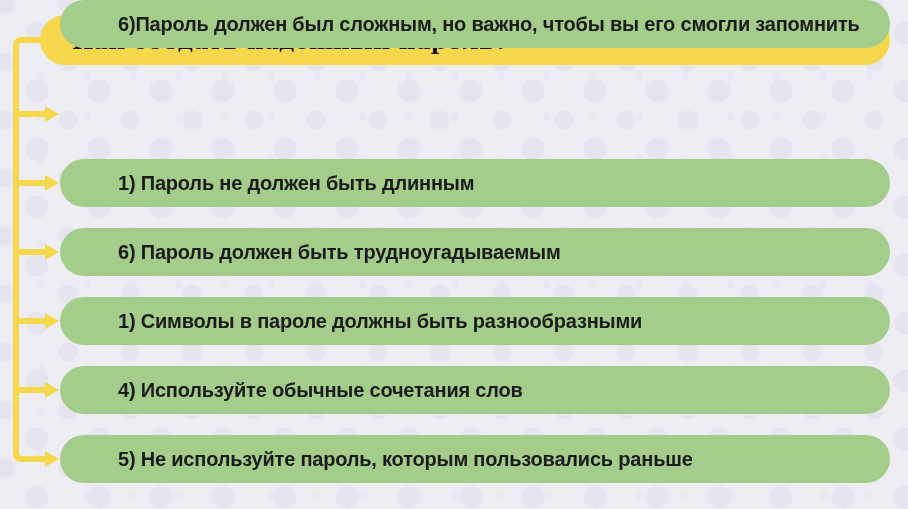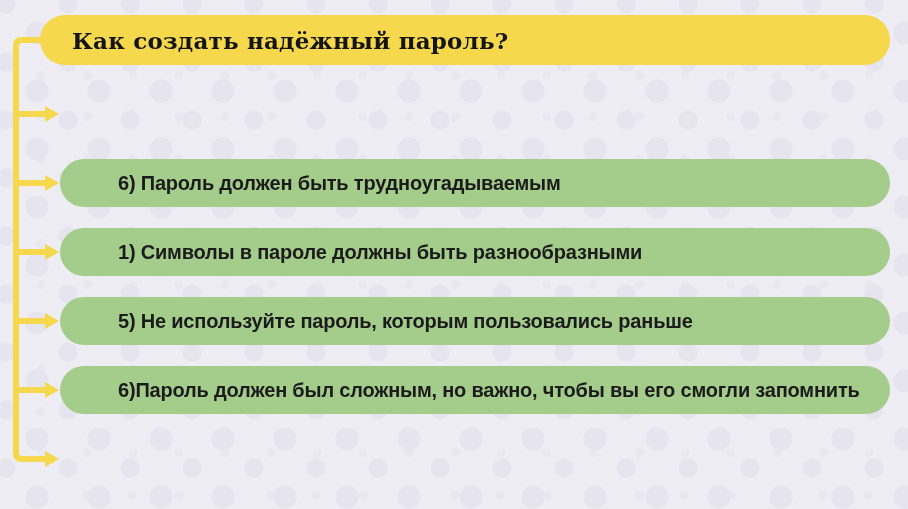--- a/index.html
+++ b/index.html
@@ -124,24 +124,30 @@
     <g>
       <polygon class="conn-arrow" points="45,451 59,459 45,467"></polygon>
     </g>
   </svg>
 
   <div class="header-box">
     <span class="header-title">Как создать надёжный пароль?</span>
   </div>
 
   <div class="item-box">
+    <span class="item-label">1) Пароль не должен быть длинным</span>
+  </div>
+  <div class="item-box">
     <span class="item-label">6) Пароль должен быть трудноугадываемым</span>
   </div>
   <div class="item-box">
     <span class="item-label">1) Символы в пароле должны быть разнообразными</span>
+  </div>
+  <div class="item-box">
+    <span class="item-label">4) Используйте обычные сочетания слов</span>
   </div>
   <div class="item-box">
     <span class="item-label">5) Не используйте пароль, которым пользовались раньше</span>
   </div>
   <div class="item-box">
     <span class="item-label">6)Пароль должен был сложным, но важно, чтобы вы его смогли запомнить</span>
   </div>
 
 </div>
 

